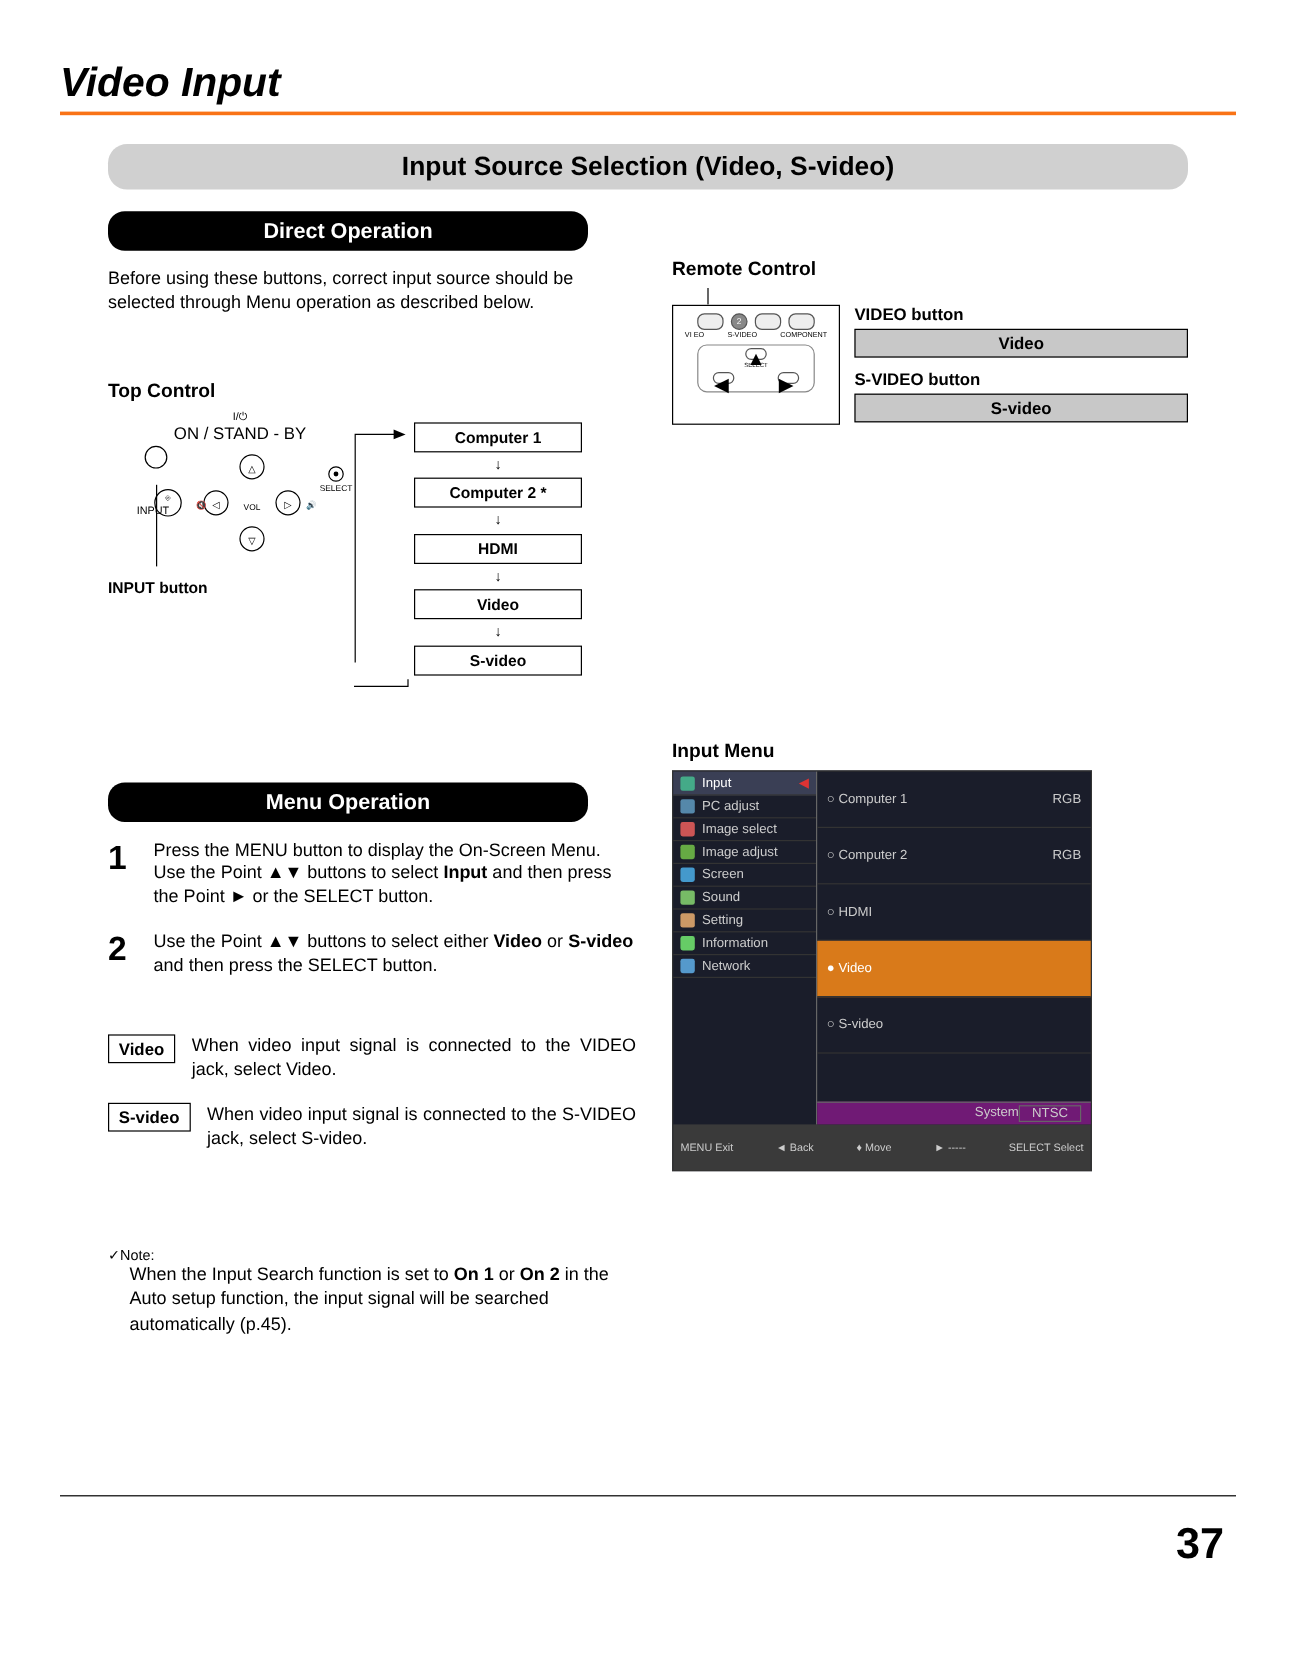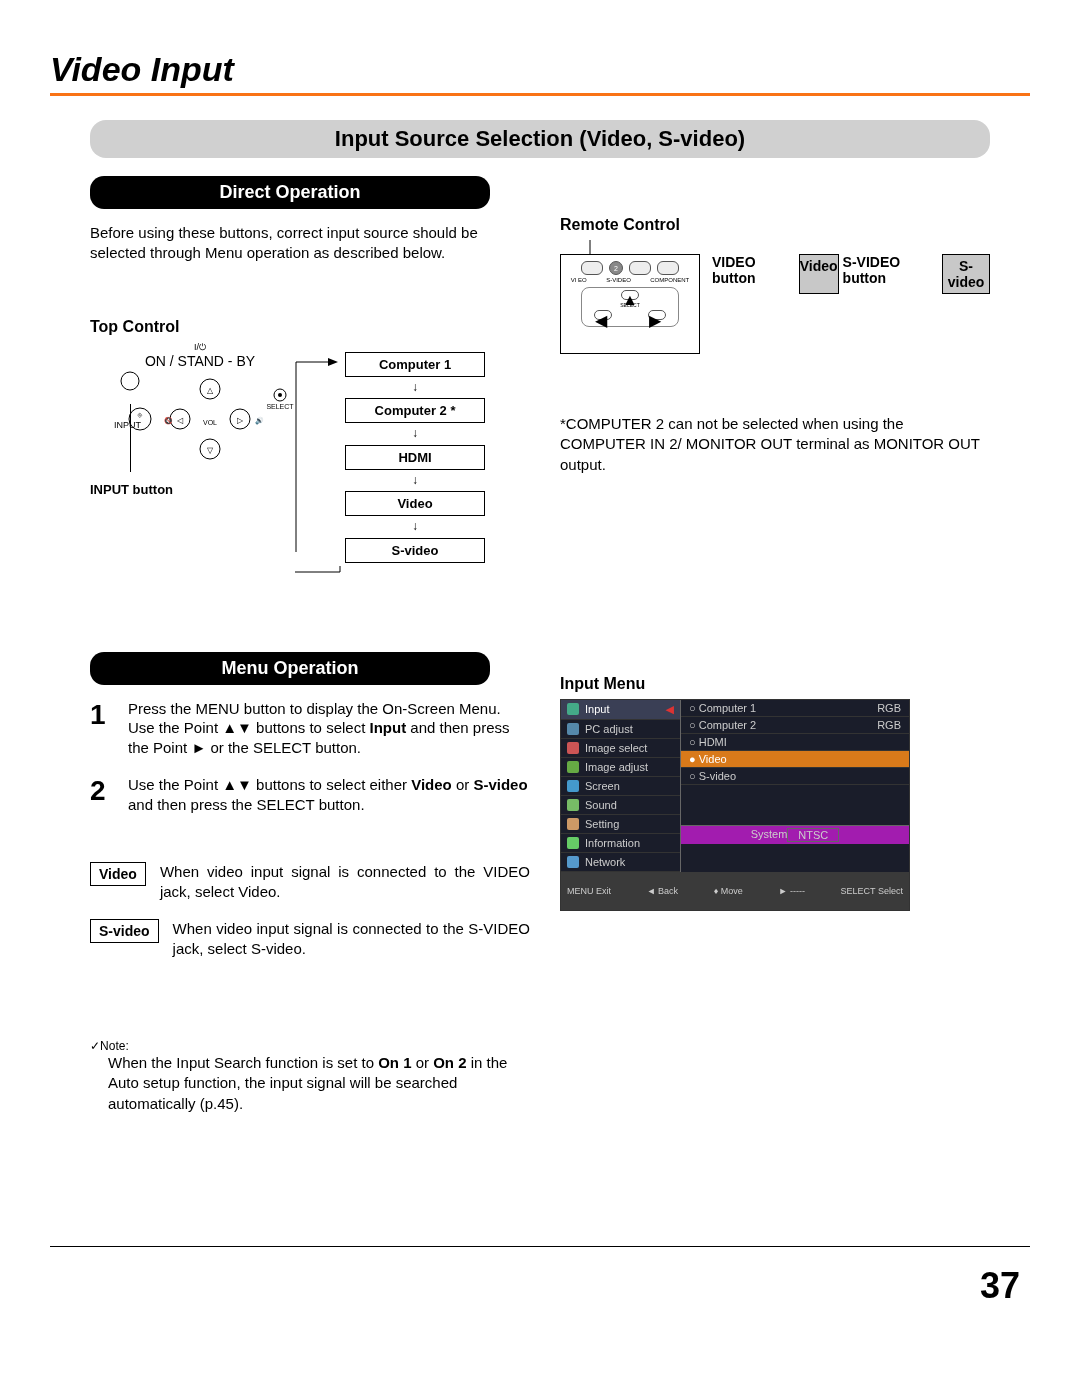--- a/index.html
+++ b/index.html
@@ -118,20 +118,21 @@
   .dpad-left { bottom: 6px; left: 12px; }
   .dpad-right { bottom: 6px; right: 12px; }
   .select-lbl {
     position: absolute;
     font-size: 5px;
     top: 14px; left: 50%;
     transform: translateX(-50%);
   }
   .right-buttons {
     display: flex;
+    flex-direction: column;
     gap: 4px;
     flex: 1;
   }
   .video-label-bold {
     font-weight: bold;
     font-size: 14px;
   }
   .gray-btn {
     border: 1px solid #000;
     background: #c8c8c8;
@@ -242,35 +243,35 @@
   .im-item.selected-left {
     background: #3a3f55;
     color: #fff;
   }
   .im-icon {
     width: 12px; height: 12px;
     display: inline-block;
     border-radius: 2px;
   }
   .im-right-item {
-    padding: 2px 8px;
+    padding: 17px 8px;
     border-bottom: 1px solid #333;
     display: flex;
     justify-content: space-between;
   }
   .im-right-item.highlight {
     background: #d97a1a;
     color: #fff;
   }
   .im-system-row {
     display: flex;
-    justify-content: center;
+    justify-content: flex-end;
     padding: 2px 8px;
     border-top: 1px solid #666;
-    background: #a21caf;
+    background: #701a75;
     margin-top: 40px;
   }
   .im-footer {
     display: flex;
     justify-content: space-between;
     font-size: 9px;
     background: #3a3a3a;
     padding: 14px 6px;
   }
   
@@ -454,23 +455,20 @@
         <div class="right-buttons">
           <div class="video-label-bold">VIDEO button</div>
           <div class="gray-btn">Video</div>
           <div class="video-label-bold">S-VIDEO button</div>
           <div class="gray-btn">S-video</div>
         </div>
       </div>
 
       <div style="height:60px"></div>
 
-      <p class="c2-note">
-        <span>*</span><span>COMPUTER 2 can not be selected when using the COMPUTER IN 2/ MONITOR OUT terminal as MONITOR OUT output.</span>
-      </p>
 
       <div style="height:200px"></div>
 
       <div class="label-small">Input Menu</div>
 
       <div class="input-menu">
         <div class="im-row">
           <div class="im-left-col">
             <div class="im-item selected-left">
                 <span class="im-icon" style="background:#4a8"></span>

